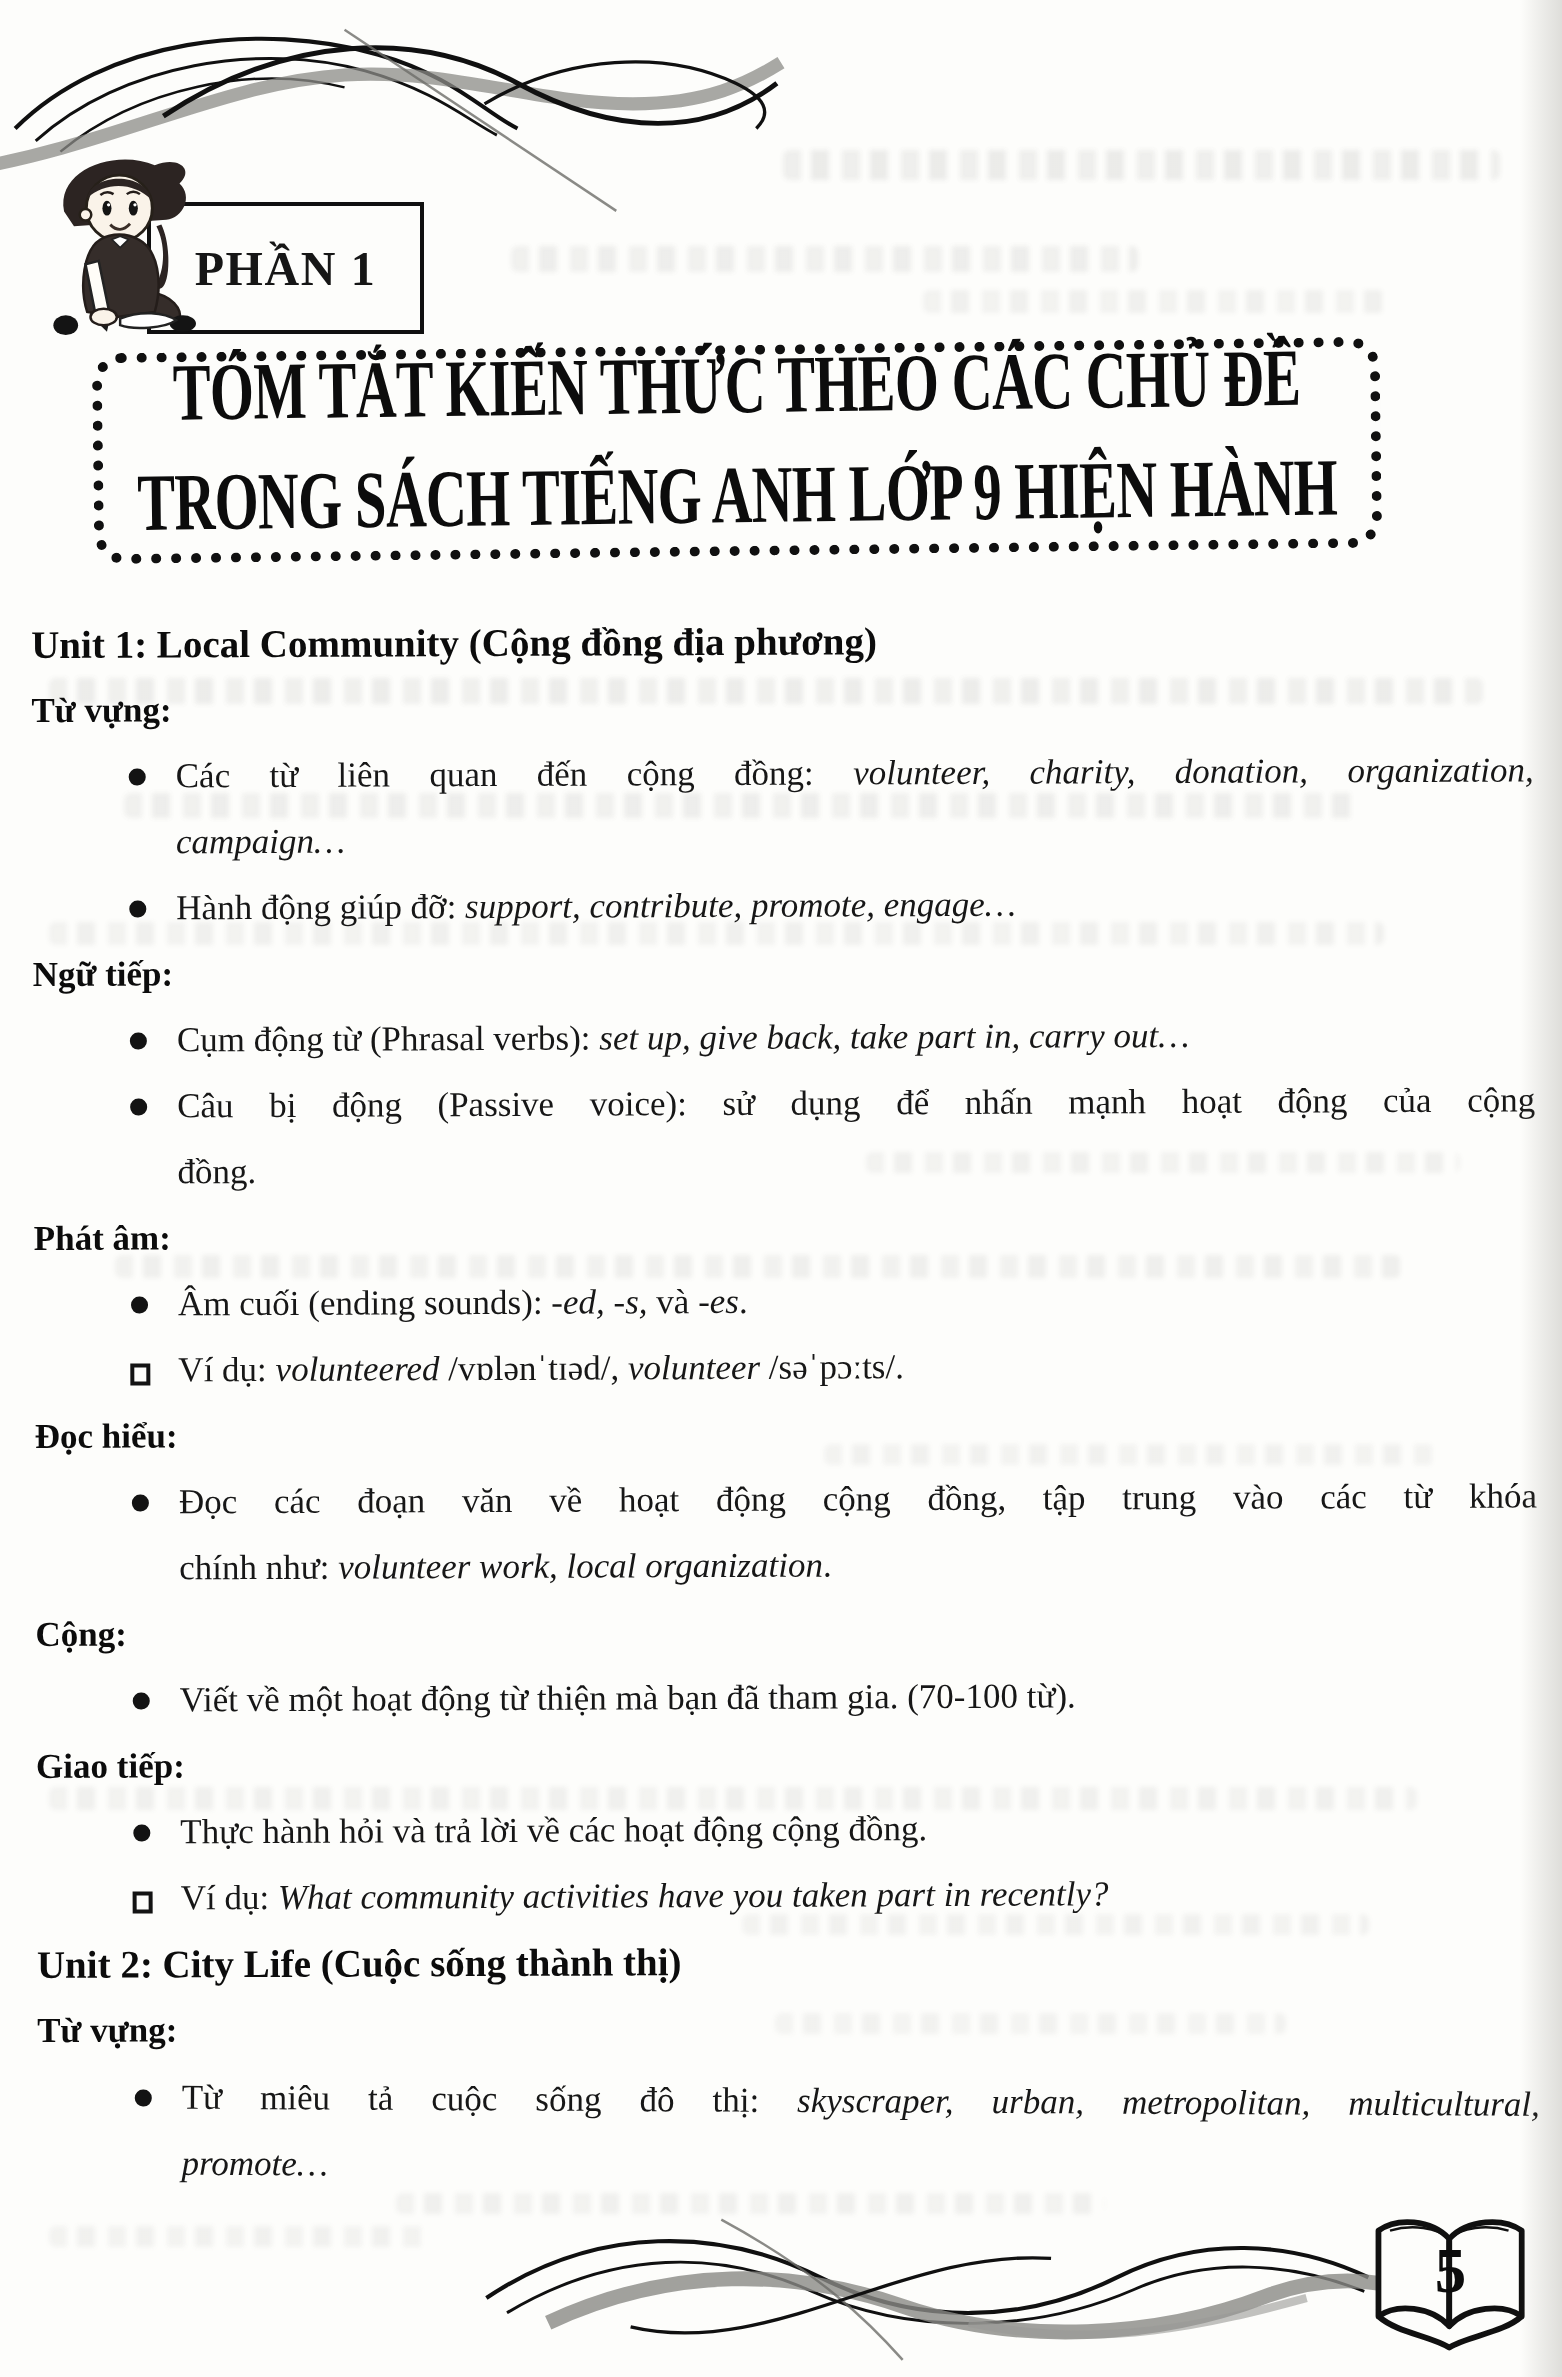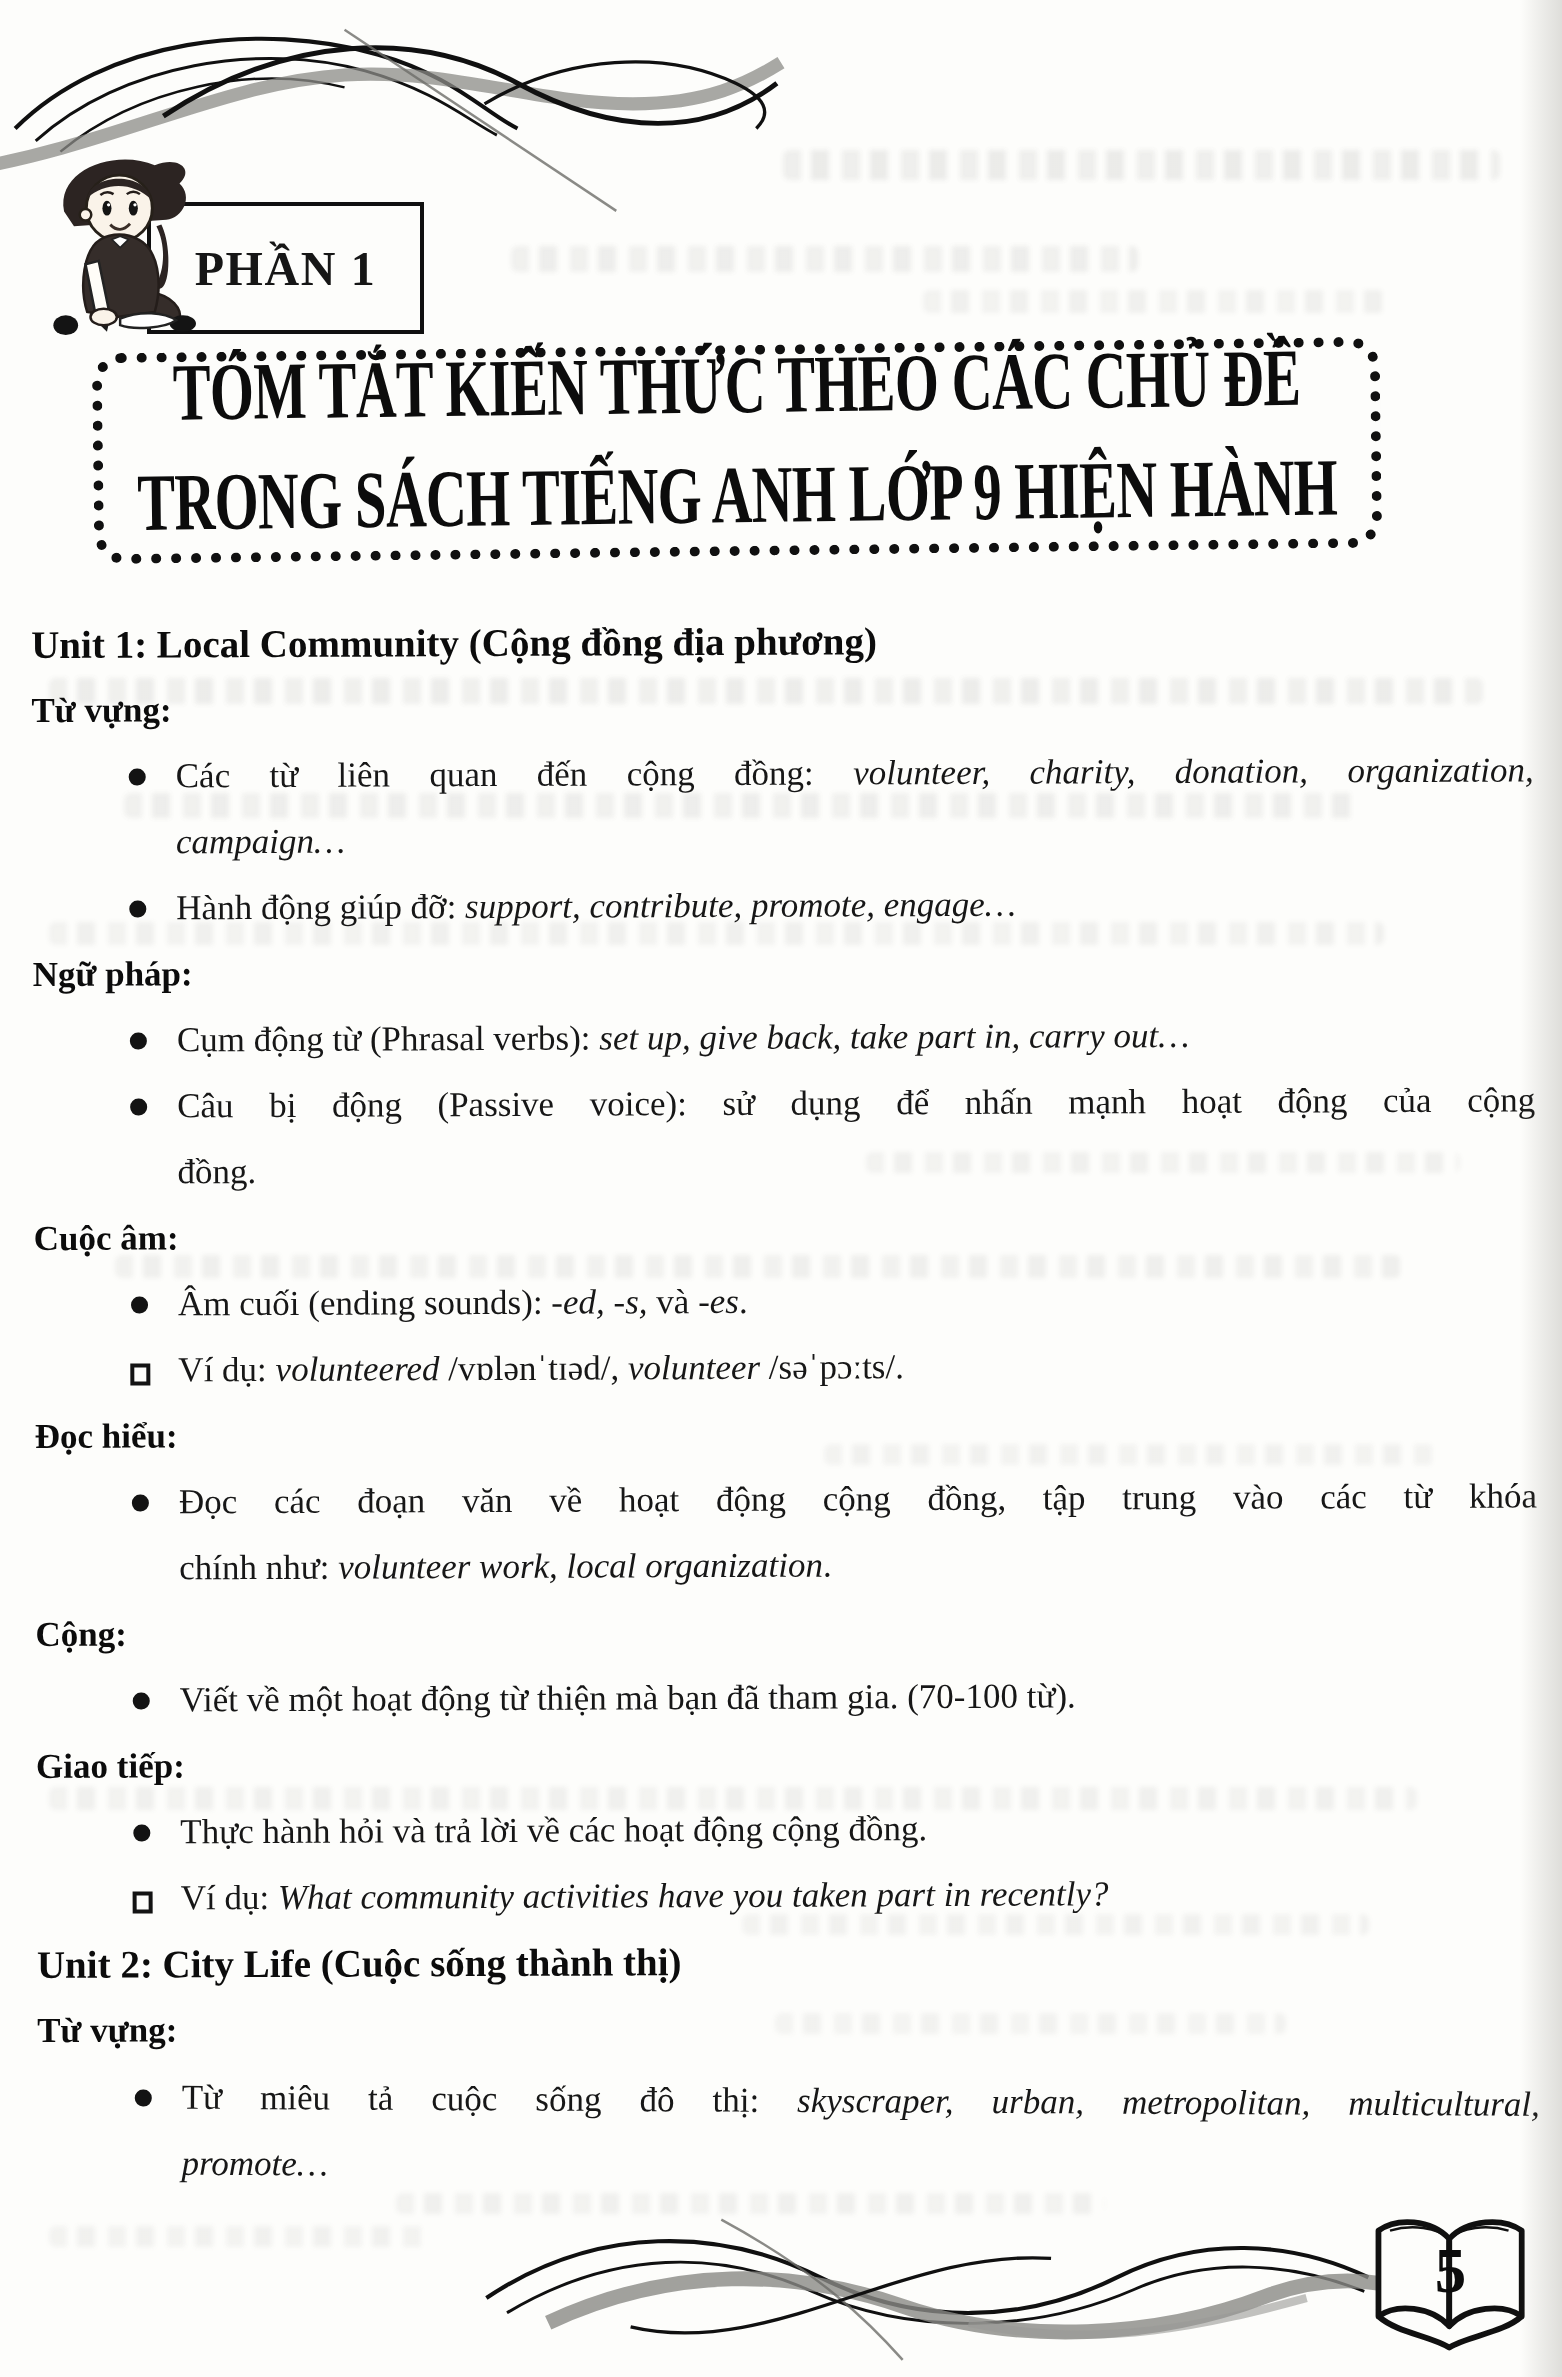--- a/index.html
+++ b/index.html
@@ -123,31 +123,31 @@
         <div class="row"><span>Từ vựng:</span></div>
       </div>
       <div class="block bullet">
         <div class="row j ind"><span class="marker dot"></span><span>Các từ liên quan đến cộng đồng: </span><span class="it">volunteer, charity, donation, organization,</span></div>
         <div class="row ind"><span class="it">campaign…</span></div>
       </div>
       <div class="block bullet">
         <div class="row ind"><span class="marker dot"></span><span>Hành động giúp đỡ: </span><span class="it">support, contribute, promote, engage…</span></div>
       </div>
       <div class="block section">
-        <div class="row"><span>Ngữ pháp:</span></div>
+        <div class="row"><span>Ngữ tiếp:</span></div>
       </div>
       <div class="block bullet">
         <div class="row ind"><span class="marker dot"></span><span>Cụm động từ (Phrasal verbs): </span><span class="it">set up, give back, take part in, carry out…</span></div>
       </div>
       <div class="block bullet">
         <div class="row j ind"><span class="marker dot"></span><span>Câu bị động (Passive voice): sử dụng để nhấn mạnh hoạt động của cộng</span></div>
         <div class="row ind"><span>đồng.</span></div>
       </div>
       <div class="block section">
-        <div class="row"><span>Cuộc âm:</span></div>
+        <div class="row"><span>Phát âm:</span></div>
       </div>
       <div class="block bullet">
         <div class="row ind"><span class="marker dot"></span><span>Âm cuối (ending sounds): </span><span class="it">-ed, -s,</span><span> và </span><span class="it">-es</span><span>.</span></div>
       </div>
       <div class="block example">
         <div class="row ind"><span class="marker sq"></span><span>Ví dụ: </span><span class="it">volunteered</span><span> /vɒlənˈtɪəd/, </span><span class="it">volunteer</span><span> /səˈpɔːts/.</span></div>
       </div>
       <div class="block section">
         <div class="row"><span>Đọc hiểu:</span></div>
       </div>

